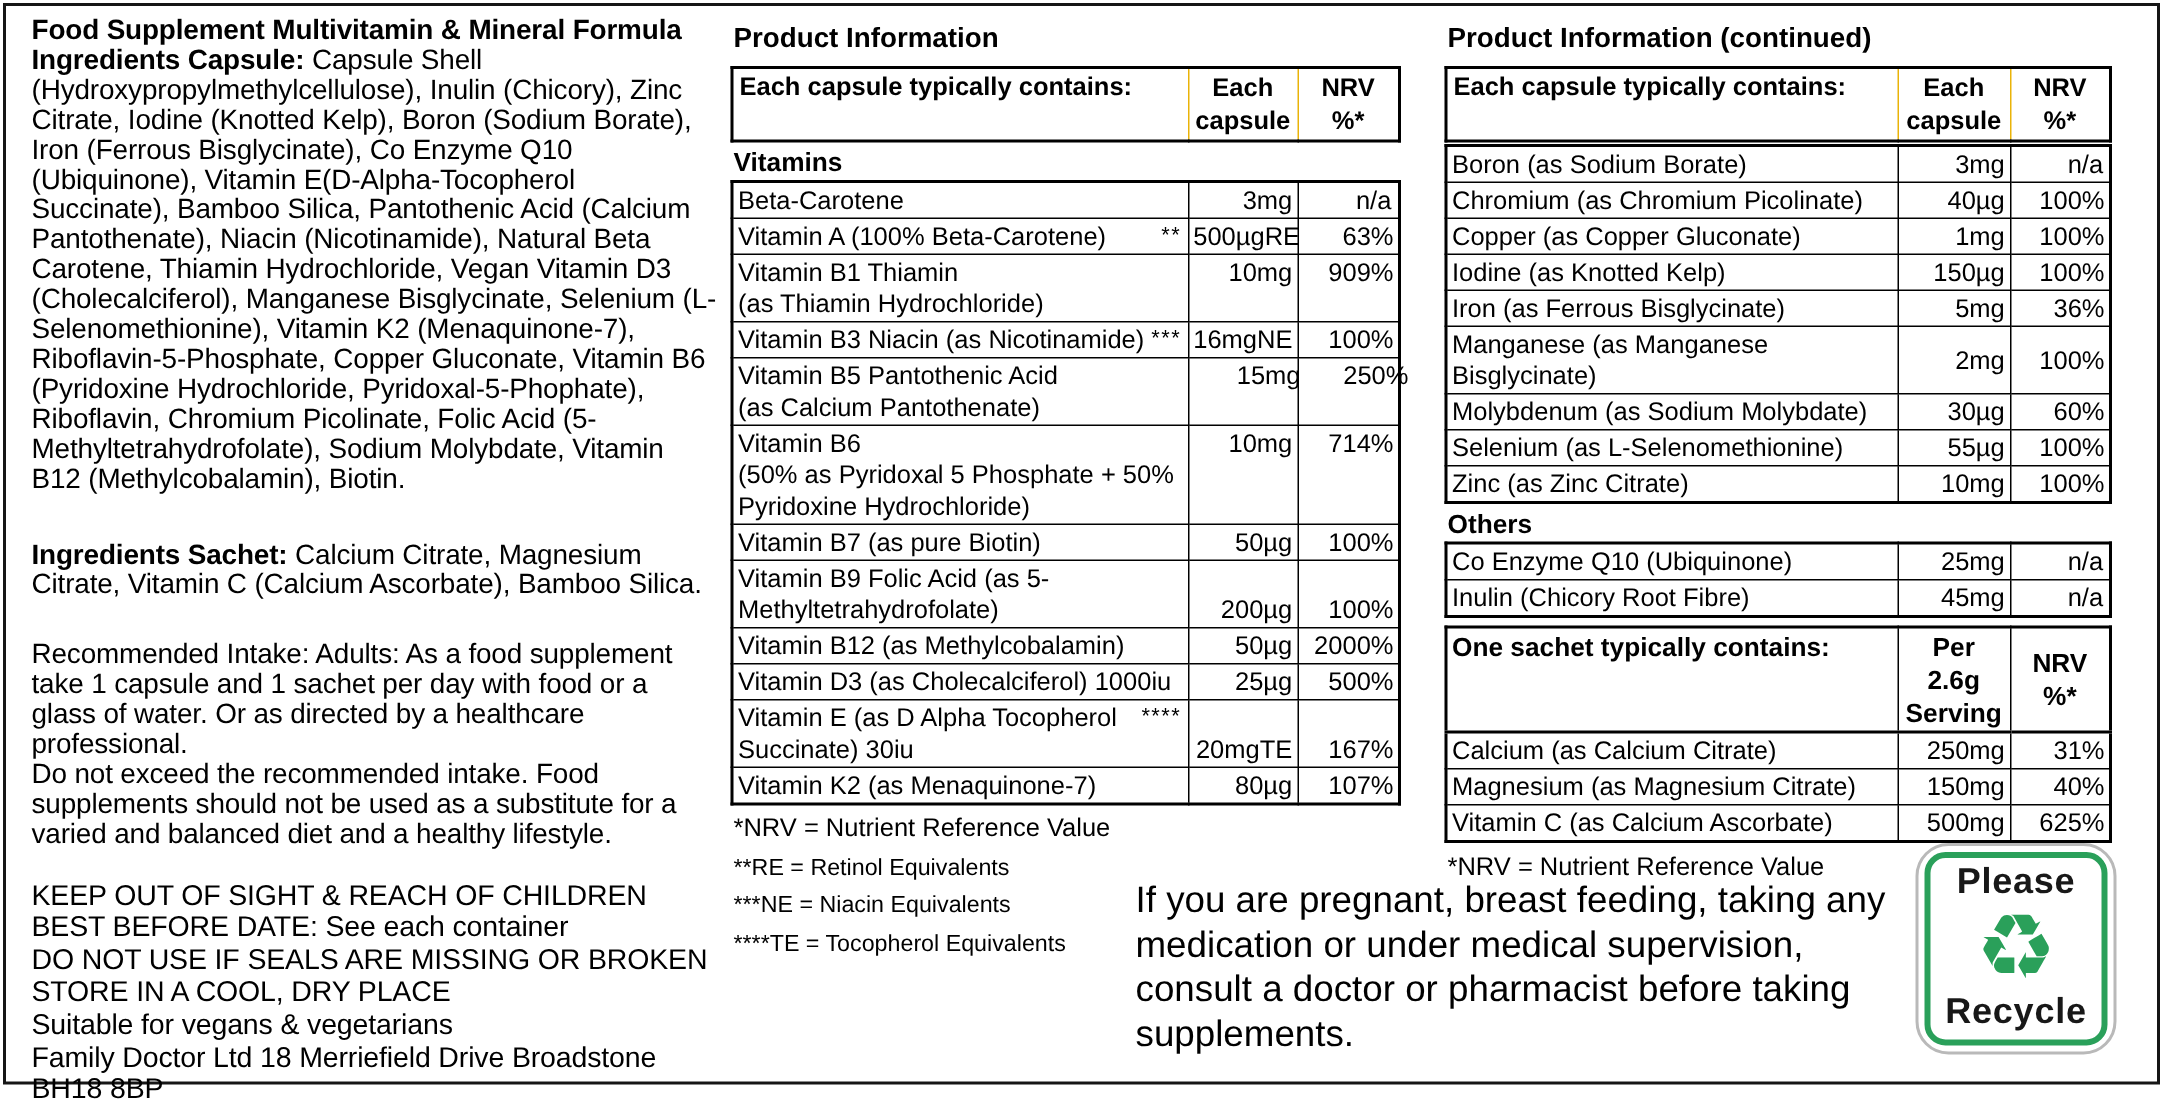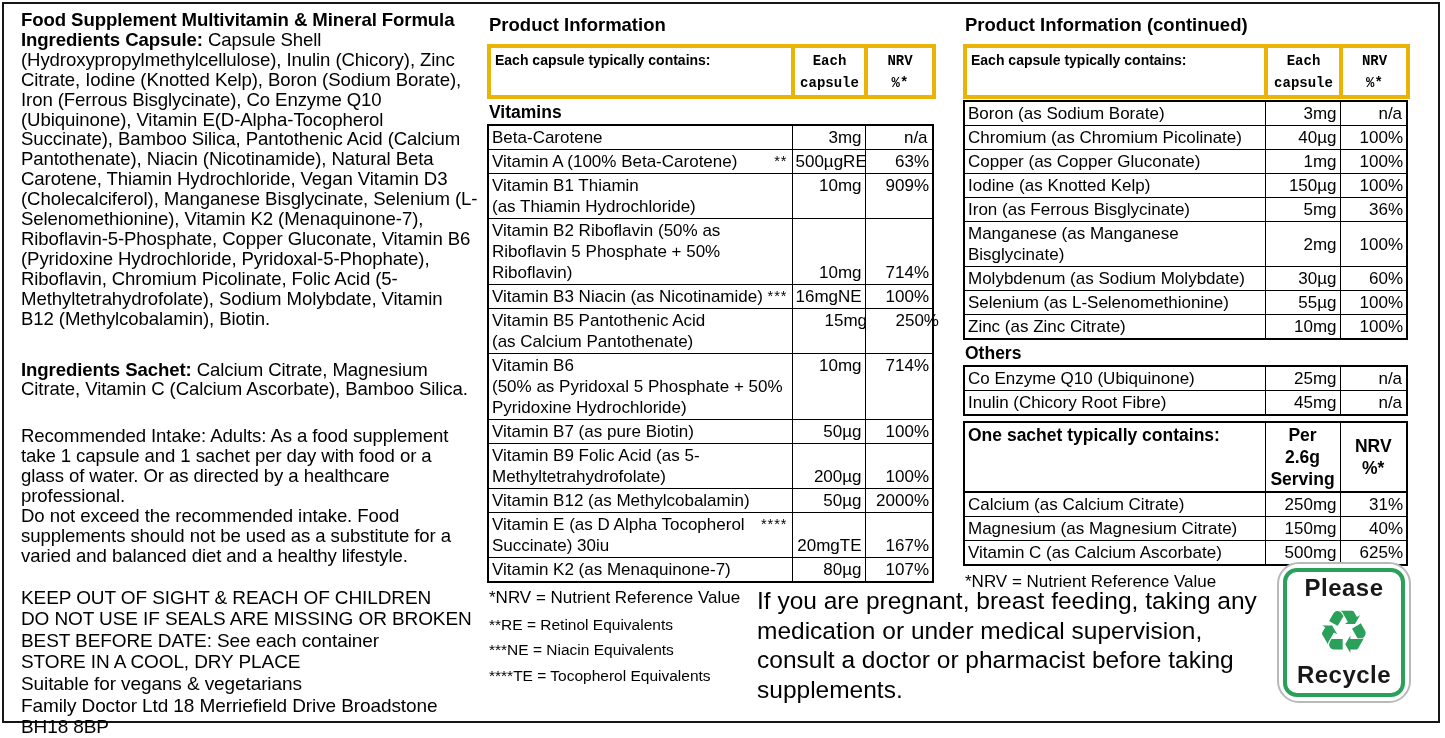--- a/index.html
+++ b/index.html
@@ -16,23 +16,23 @@
   .warnings{margin-top:21px;font-size:19px;line-height:21.6px;}
 
   
   .col-mid{position:absolute;left:487px;top:12px;width:447px;}
   .col-right{position:absolute;left:963px;top:12px;width:445px;}
   .col-heading{font-weight:bold;font-size:18.5px;margin:2px 0 8px 2px;}
   .section-label{font-weight:bold;font-size:17.5px;margin:3px 0 2px 2px;line-height:20px;}
 
   table{border-collapse:collapse;table-layout:fixed;width:100%;}
   .hdr{border:2px solid #000;margin-bottom:1px;}
-  .hdr td{border:4px solid #eab308;font-weight:bold;font-size:14px;line-height:22px;height:45px;padding:1px 4px;white-space:pre-line;}
+  .hdr td{border:1px solid #eab308;font-weight:bold;font-size:17px;line-height:22px;height:45px;padding:1px 4px;white-space:pre-line;}
   .hdr .h-name{vertical-align:top;text-align:left;}
-  .hdr .h-amt,.hdr .h-nrv{text-align:center;vertical-align:middle;font-family:Liberation Mono, monospace;}
+  .hdr .h-amt,.hdr .h-nrv{text-align:center;vertical-align:middle;}
 
   .data-table{border:2px solid #000;}
   .data-table td{border:1px solid #000;font-size:17px;line-height:21px;padding:1px 3px;vertical-align:middle;}
   .c-name{white-space:pre-line;position:relative;text-align:left;}
   .c-amt{text-align:right;padding-right:3px;}
   .c-nrv{text-align:right;padding-right:7px;}
   .c-nrv.na{text-align:center;padding-right:3px;padding-left:37px;}
   .note{position:absolute;right:4px;top:1px;font-size:14.5px;letter-spacing:1px;}
 
   
@@ -64,22 +64,22 @@
   <div class="col-left">
     <div class="title">Food Supplement Multivitamin &amp; Mineral Formula</div>
     <p class="p-capsule"><b>Ingredients Capsule:</b><span> Capsule Shell (Hydroxypropylmethylcellulose), Inulin (Chicory), Zinc Citrate, Iodine (Knotted Kelp), Boron (Sodium Borate), Iron (Ferrous Bisglycinate), Co Enzyme Q10 (Ubiquinone), Vitamin E(D-Alpha-Tocopherol Succinate), Bamboo Silica, Pantothenic Acid (Calcium Pantothenate), Niacin (Nicotinamide), Natural Beta Carotene, Thiamin Hydrochloride, Vegan Vitamin D3 (Cholecalciferol), Manganese Bisglycinate, Selenium (L-Selenomethionine), Vitamin K2 (Menaquinone-7), Riboflavin-5-Phosphate, Copper Gluconate, Vitamin B6 (Pyridoxine Hydrochloride, Pyridoxal-5-Phophate), Riboflavin, Chromium Picolinate, Folic Acid (5-Methyltetrahydrofolate), Sodium Molybdate, Vitamin B12 (Methylcobalamin), Biotin.</span></p>
     <p class="p-sachet"><b>Ingredients Sachet:</b><span> Calcium Citrate, Magnesium Citrate, Vitamin C (Calcium Ascorbate), Bamboo Silica.</span></p>
     <div>
         <div>Recommended Intake: Adults: As a food supplement take 1 capsule and 1 sachet per day with food or a glass of water. Or as directed by a healthcare professional.</div>
         <div>Do not exceed the recommended intake. Food supplements should not be used as a substitute for a varied and balanced diet and a healthy lifestyle.</div>
       </div>
     <div class="warnings">
         <div>KEEP OUT OF SIGHT &amp; REACH OF CHILDREN</div>
+        <div>BEST BEFORE DATE: See each container</div>
         <div>DO NOT USE IF SEALS ARE MISSING OR BROKEN</div>
-        <div>BEST BEFORE DATE: See each container</div>
         <div>STORE IN A COOL, DRY PLACE</div>
         <div>Suitable for vegans &amp; vegetarians</div>
         <div>Family Doctor Ltd 18 Merriefield Drive Broadstone BH18 8BP</div>
         <div>www.Familydoctor.co.uk</div>
       </div>
   </div>
 
   <div class="col-mid">
     <div class="col-heading">Product Information</div>
     <table class="hdr">
@@ -116,27 +116,20 @@
             <td class="c-amt">500µgRE</td>
             <td class="c-nrv">63%</td>
           </tr>
           <tr>
             <td class="c-name">Vitamin B1 Thiamin
 (as Thiamin Hydrochloride)</td>
             <td class="c-amt" style="vertical-align: top;">10mg</td>
             <td class="c-nrv" style="vertical-align: top;">909%</td>
           </tr>
           <tr>
-            <td class="c-name">Vitamin B2 Riboflavin (50% as
-Riboflavin 5 Phosphate + 50%
-Riboflavin)</td>
-            <td class="c-amt" style="vertical-align: bottom;">10mg</td>
-            <td class="c-nrv" style="vertical-align: bottom;">714%</td>
-          </tr>
-          <tr>
             <td class="c-name">Vitamin B3 Niacin (as Nicotinamide)<span class="note">***</span></td>
             <td class="c-amt">16mgNE</td>
             <td class="c-nrv">100%</td>
           </tr>
           <tr>
             <td class="c-name">Vitamin B5 Pantothenic Acid
 (as Calcium Pantothenate)</td>
             <td class="c-amt" style="vertical-align: top; padding-left: 32px;">15mg</td>
             <td class="c-nrv" style="vertical-align: top; padding-left: 30px;">250%</td>
           </tr>
@@ -155,20 +148,25 @@
           <tr>
             <td class="c-name">Vitamin B9 Folic Acid (as 5-
 Methyltetrahydrofolate)</td>
             <td class="c-amt" style="vertical-align: bottom;">200µg</td>
             <td class="c-nrv" style="vertical-align: bottom;">100%</td>
           </tr>
           <tr>
             <td class="c-name">Vitamin B12 (as Methylcobalamin)</td>
             <td class="c-amt">50µg</td>
             <td class="c-nrv">2000%</td>
+          </tr>
+          <tr>
+            <td class="c-name">Vitamin D3 (as Cholecalciferol) 1000iu</td>
+            <td class="c-amt">25µg</td>
+            <td class="c-nrv">500%</td>
           </tr>
           <tr>
             <td class="c-name">Vitamin E (as D Alpha Tocopherol
 Succinate) 30iu<span class="note">****</span></td>
             <td class="c-amt" style="vertical-align: bottom;">20mgTE</td>
             <td class="c-nrv" style="vertical-align: bottom;">167%</td>
           </tr>
           <tr>
             <td class="c-name">Vitamin K2 (as Menaquinone-7)</td>
             <td class="c-amt">80µg</td>

